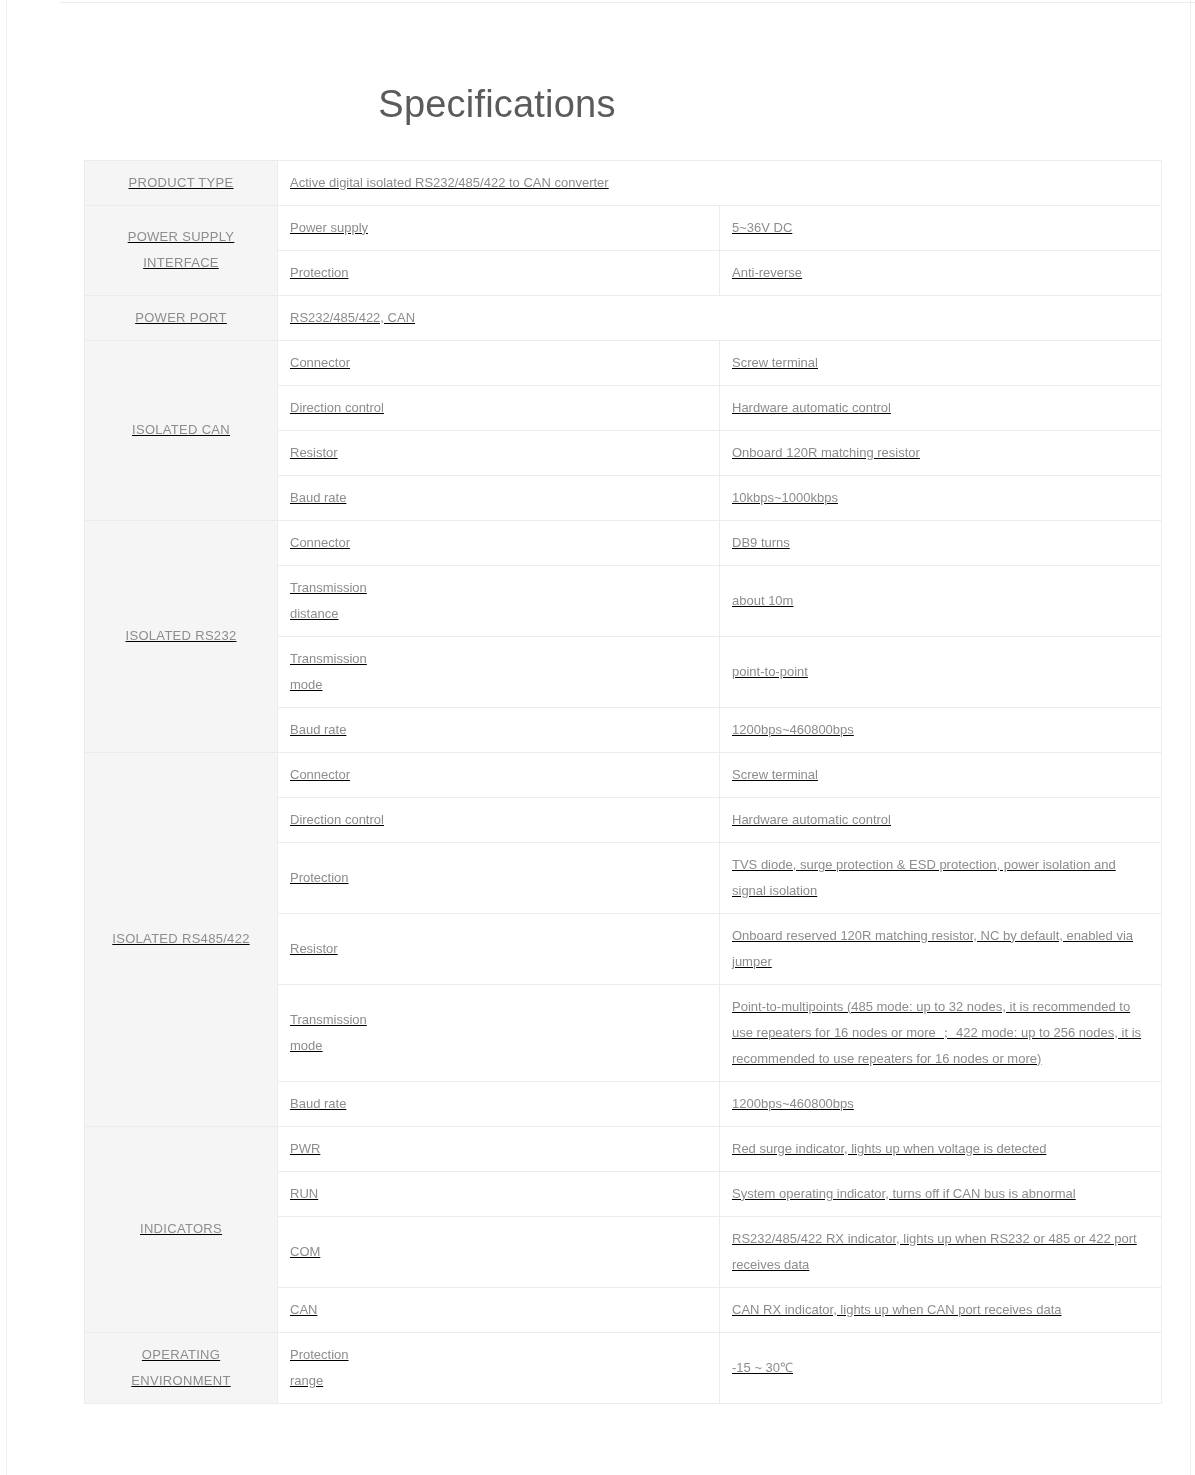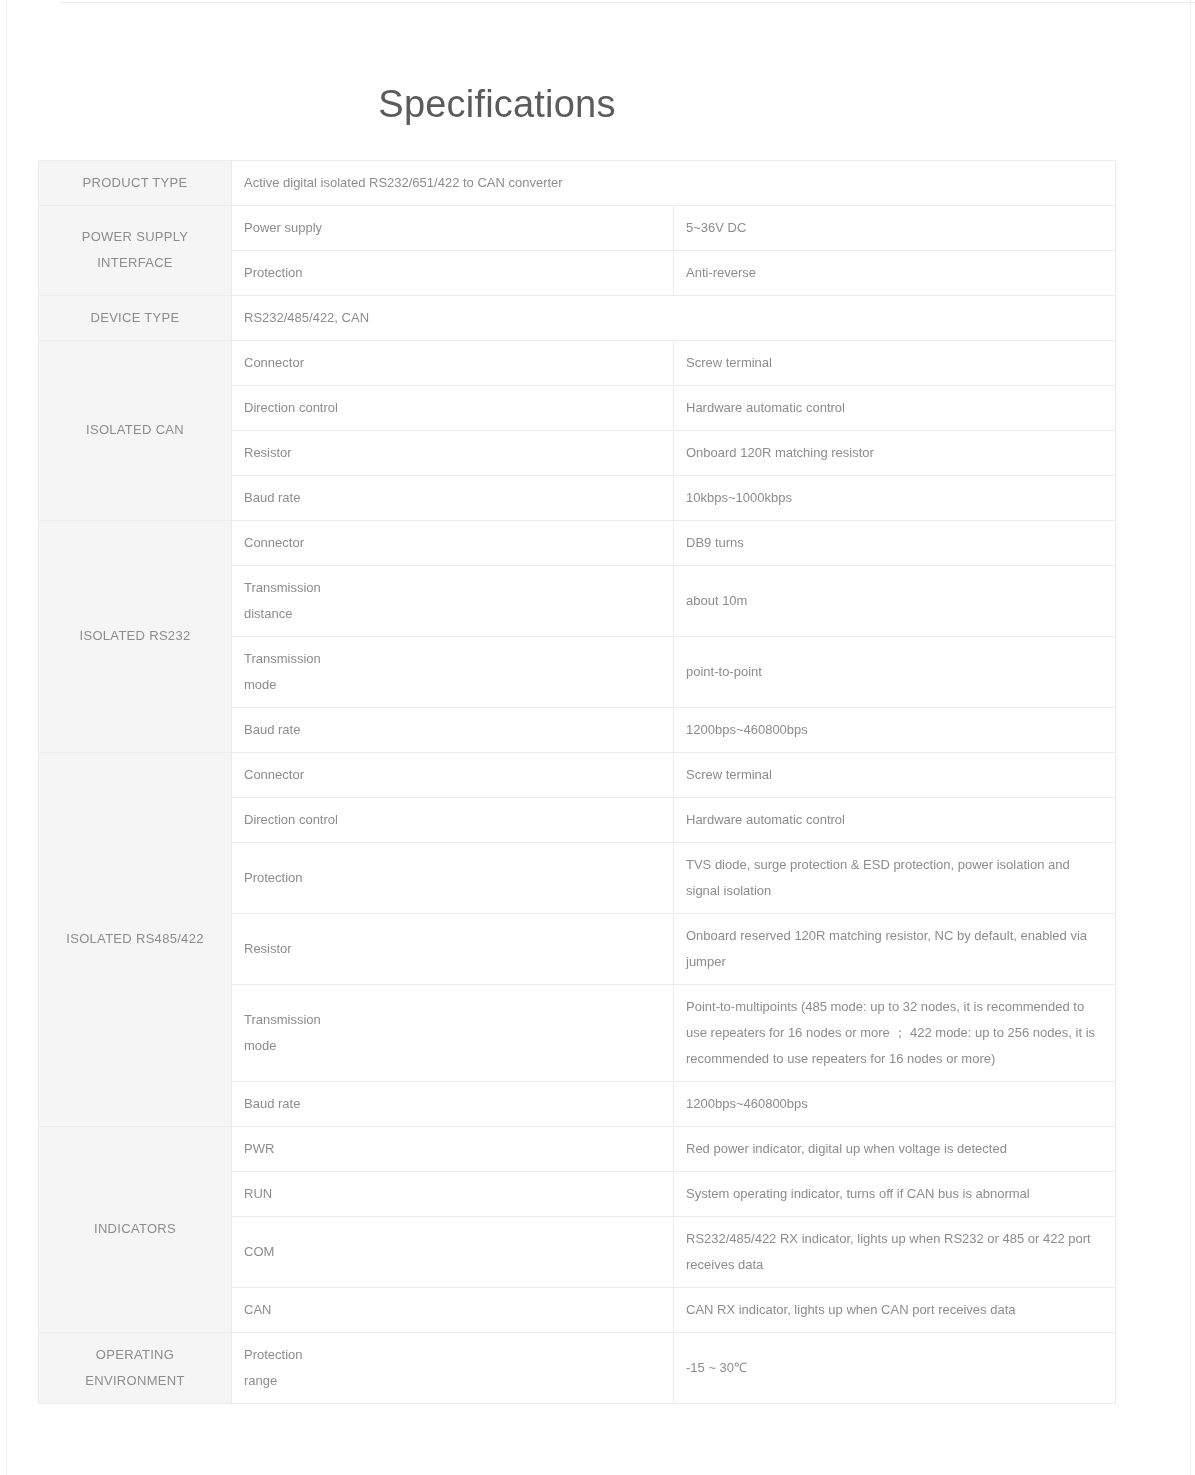--- a/index.html
+++ b/index.html
@@ -48,22 +48,23 @@
     color: #5b5b5b;
     letter-spacing: 0.2px;
     margin: 0;
     padding-top: 82px;
     padding-bottom: 0;
     line-height: 1.2;
   }
 
   .spec-table-wrap {
     margin-top: 32px;
-    padding-left: 38px;
+    padding-left: 84px;
     padding-right: 57px;
+    text-decoration: underline;
   }
 
   table.spec-table {
     width: 1078px;
     border-collapse: collapse;
     table-layout: fixed;
     border: 1px solid #e7e7e7;
   }
 
   table.spec-table td {
@@ -119,41 +120,41 @@
 
   <h1 class="page-title">Specifications</h1>
 
   <div class="spec-table-wrap">
     <table class="spec-table">
       <tbody id="spec-tbody">
           <tr>
             <td class="sec">
               <span class="rowline">PRODUCT TYPE</span>
             </td>
-            <td class="val" colspan="2">Active digital isolated RS232/651/422 to CAN converter</td>
+            <td class="val" colspan="2">Active digital isolated RS232/485/422 to CAN converter</td>
           </tr>
           <tr>
             <td class="sec" rowspan="2">
               <span class="rowline">POWER SUPPLY</span>
               <span class="rowline">INTERFACE</span>
             </td>
             <td class="lbl">
               <span class="rowline">Power supply</span>
             </td>
             <td class="val">5~36V DC</td>
           </tr>
           <tr>
             <td class="lbl">
               <span class="rowline">Protection</span>
             </td>
             <td class="val">Anti-reverse</td>
           </tr>
           <tr>
             <td class="sec">
-              <span class="rowline">DEVICE TYPE</span>
+              <span class="rowline">POWER PORT</span>
             </td>
             <td class="val" colspan="2">RS232/485/422, CAN</td>
           </tr>
           <tr>
             <td class="sec" rowspan="4">
               <span class="rowline">ISOLATED CAN</span>
             </td>
             <td class="lbl">
               <span class="rowline">Connector</span>
             </td>
@@ -246,21 +247,21 @@
             </td>
             <td class="val">1200bps~460800bps</td>
           </tr>
           <tr>
             <td class="sec" rowspan="4">
               <span class="rowline">INDICATORS</span>
             </td>
             <td class="lbl">
               <span class="rowline">PWR</span>
             </td>
-            <td class="val">Red power indicator, digital up when voltage is detected</td>
+            <td class="val">Red surge indicator, lights up when voltage is detected</td>
           </tr>
           <tr>
             <td class="lbl">
               <span class="rowline">RUN</span>
             </td>
             <td class="val">System operating indicator, turns off if CAN bus is abnormal</td>
           </tr>
           <tr>
             <td class="lbl">
               <span class="rowline">COM</span>

